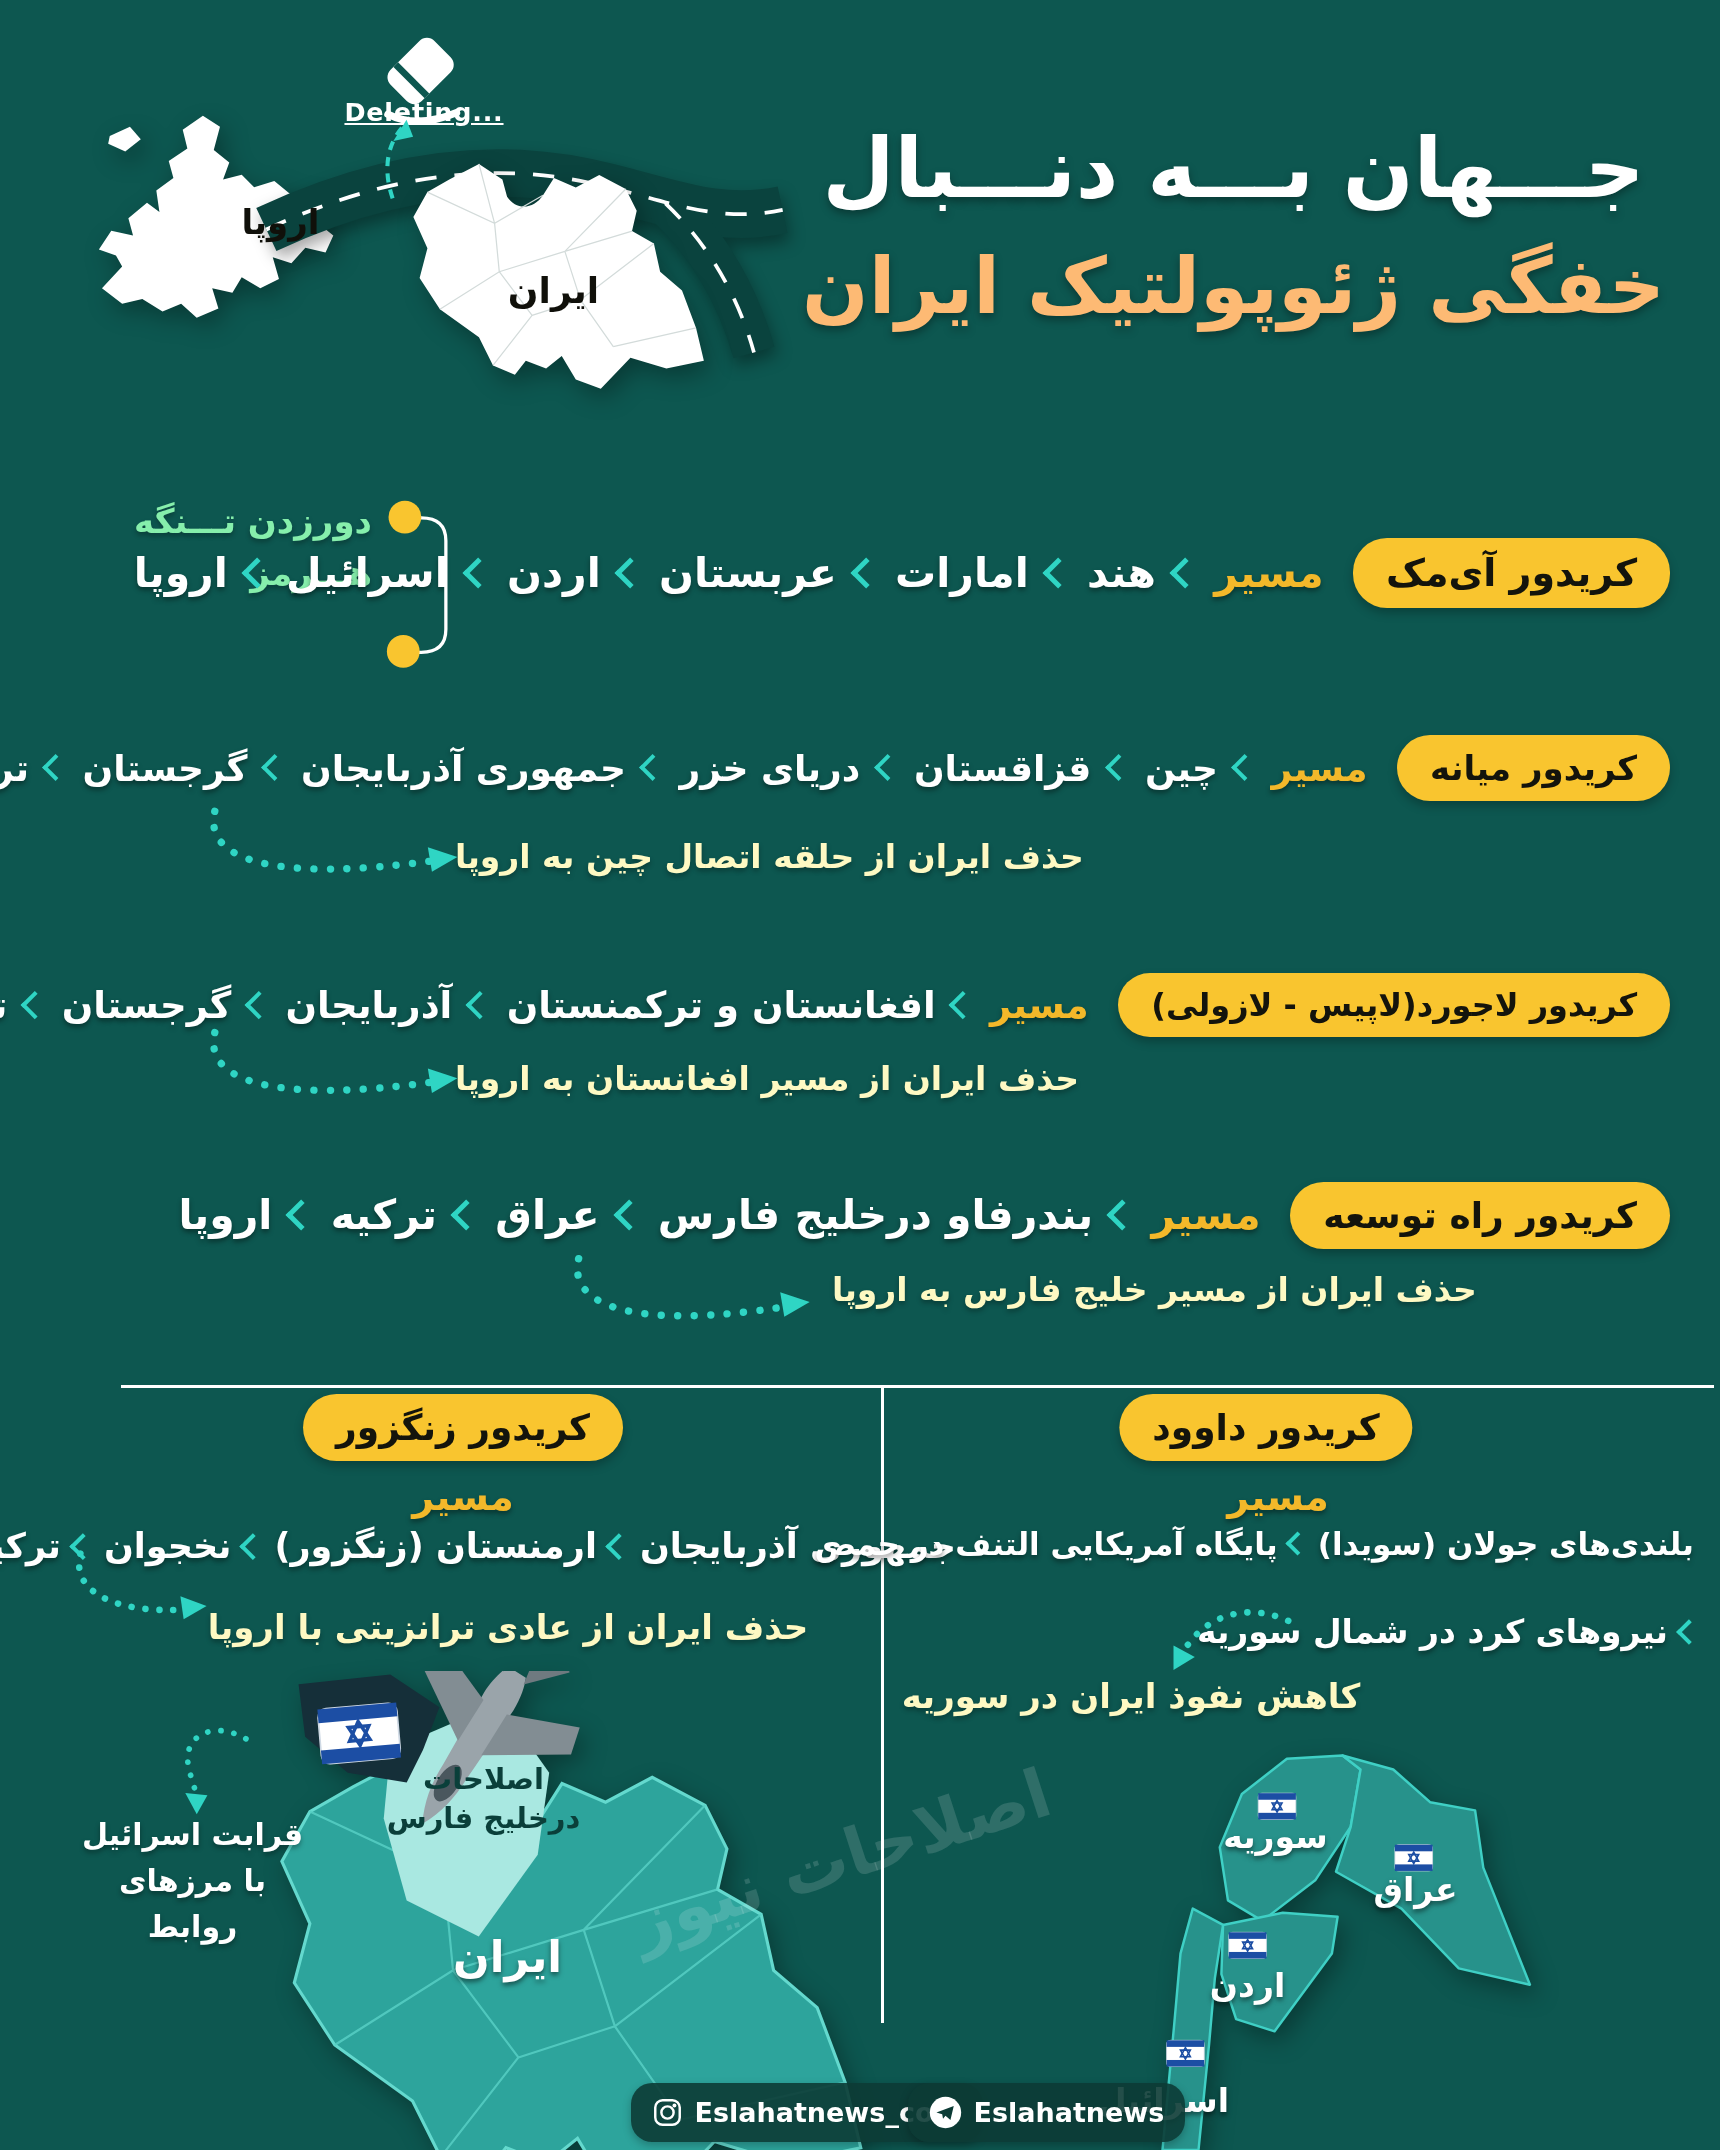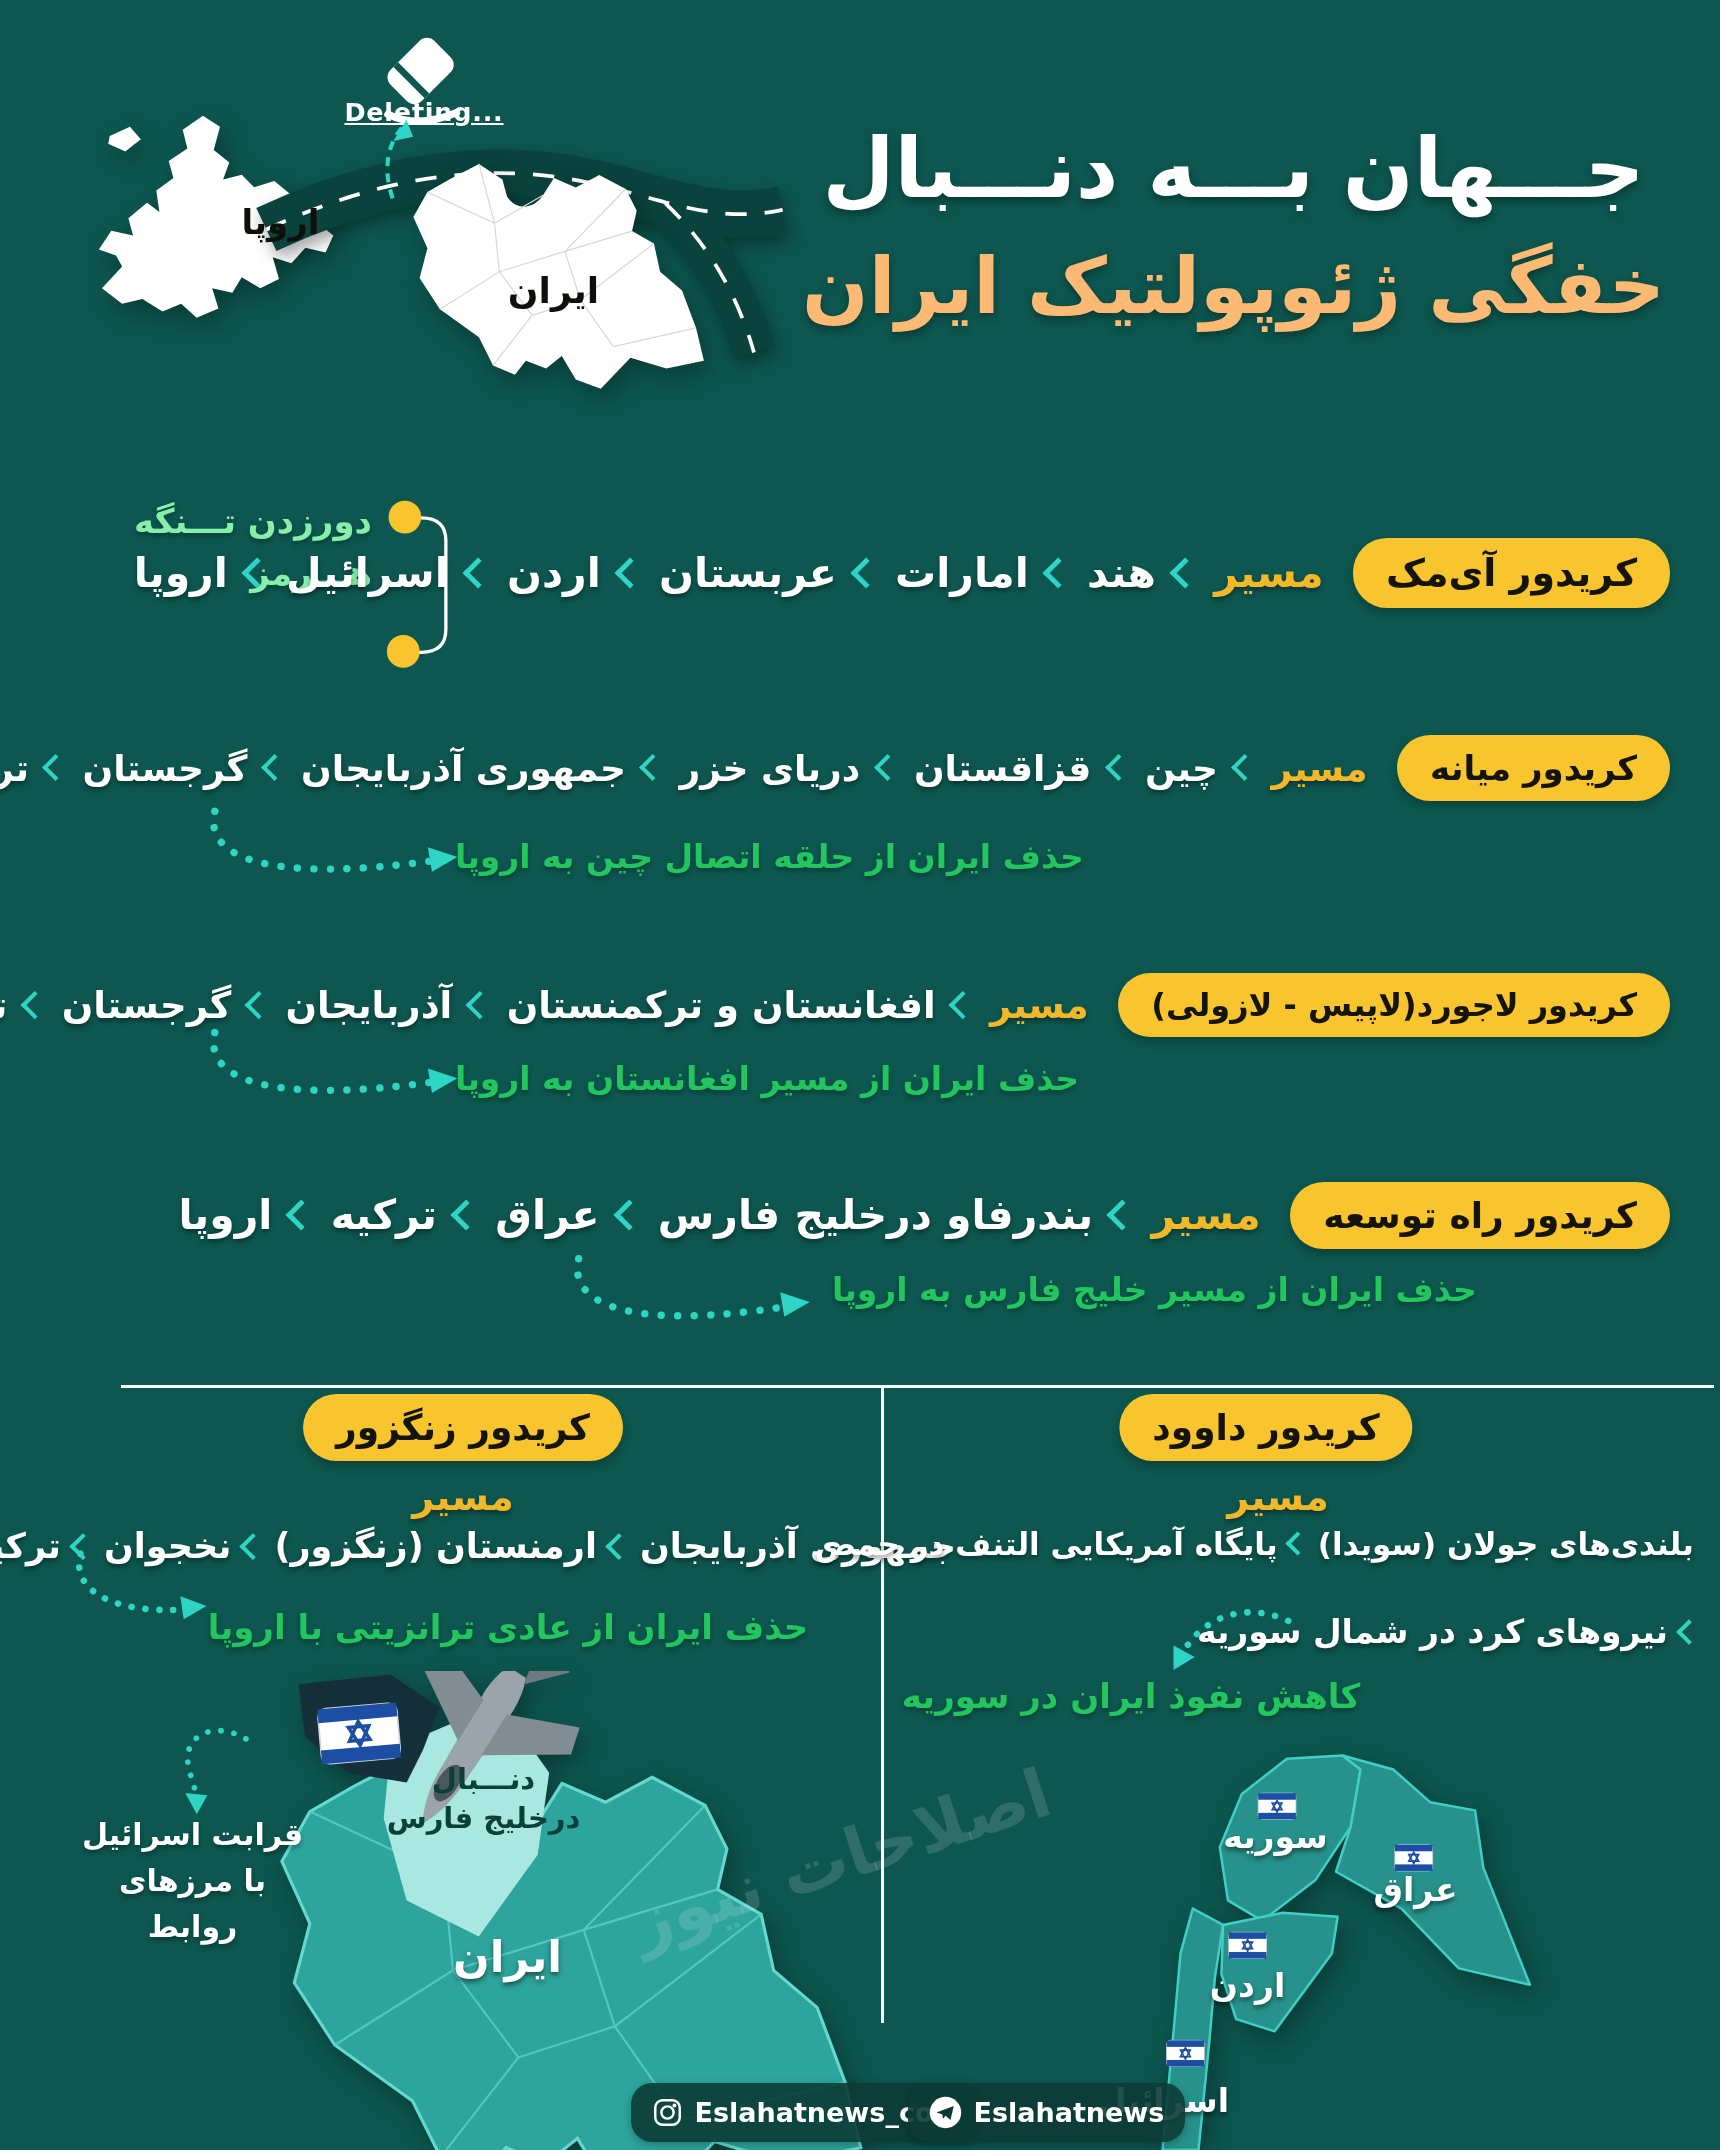--- a/index.html
+++ b/index.html
@@ -33,21 +33,21 @@
     box-shadow:0 4.9px 9.8px rgba(0,0,0,.25);
     margin-left:18px;
   }
   .stop{color:#fff;text-shadow:0 2.5px 5.7px rgba(0,0,0,.4);padding:0 6.6px;}
   .plabel{color:#f3b82a;text-shadow:0 2.5px 5.7px rgba(0,0,0,.4);padding:0 6.6px;}
   .chev{
     display:inline-block;width:.42em;height:.42em;
     border-style:solid;border-color:#2fd5c4;border-width:0 0 .13em .13em;
     transform:rotate(45deg);margin:0 .16em;flex:0 0 auto;
   }
-  .row-note{color:#22c55e;font-size:33px;direction:rtl;text-shadow:0 2.5px 4.9px rgba(0,0,0,.3);white-space:nowrap;}
+  .row-note{color:#fef9c3;font-size:33px;direction:rtl;text-shadow:0 2.5px 4.9px rgba(0,0,0,.3);white-space:nowrap;}
 
   
   .col-badge{transform:translateX(-50%);}
   .col-center{transform:translateX(-50%);text-align:center;}
   .path-line{display:flex;direction:rtl;align-items:center;white-space:nowrap;color:#fff;}
   .divider{background:#fff;}
 
   .country-label{color:#fff;text-align:center;direction:rtl;text-shadow:0 2.5px 5.7px rgba(0,0,0,.5);}
   .dark-label{color:#0a3f3a;text-align:center;direction:rtl;}
   .white-note{color:#fff;text-align:center;direction:rtl;line-height:46px;font-size:30px;text-shadow:0 2.5px 4.9px rgba(0,0,0,.35);}
@@ -217,21 +217,21 @@
       <ellipse cx="0" cy="-34" rx="6" ry="12" fill="#4a575e"></ellipse>
       <path d="M8,-10 L52,18 L48,34 L8,18 Z" fill="#828d93"></path>
       <path d="M-8,-10 L-52,18 L-48,34 L-8,18 Z" fill="#828d93"></path>
       <path d="M7,38 L26,58 L20,64 L5,50 Z" fill="#6f7a80"></path>
       <path d="M-7,38 L-26,58 L-20,64 L-5,50 Z" fill="#6f7a80"></path>
       <path d="M5,42 L12,60 L7,62 L2,48 Z" fill="#5d686e"></path>
     </g>
   </svg>
 
   <div class="abs dark-label" style="left:377px;top:1760px;width:213px;font-size:29px;line-height:39px;">
-    <div>دنـــبال</div>
+    <div>اصلاحات</div>
     <div>درخلیج فارس</div>
   </div>
   <div class="abs white-note" style="left:78px;top:1812px;width:229px;">
     <div>قرابت اسرائیل</div>
     <div>با مرزهای روابط</div>
   </div>
   <div class="abs country-label" style="left:438px;top:1932px;width:139px;font-size:43px;">ایران</div>
   <div class="abs watermark" style="left:623px;top:1819px;">اصلاحات نیوز</div>
 
   <div class="abs col-badge" style="left:1266px;top:1394px;">

